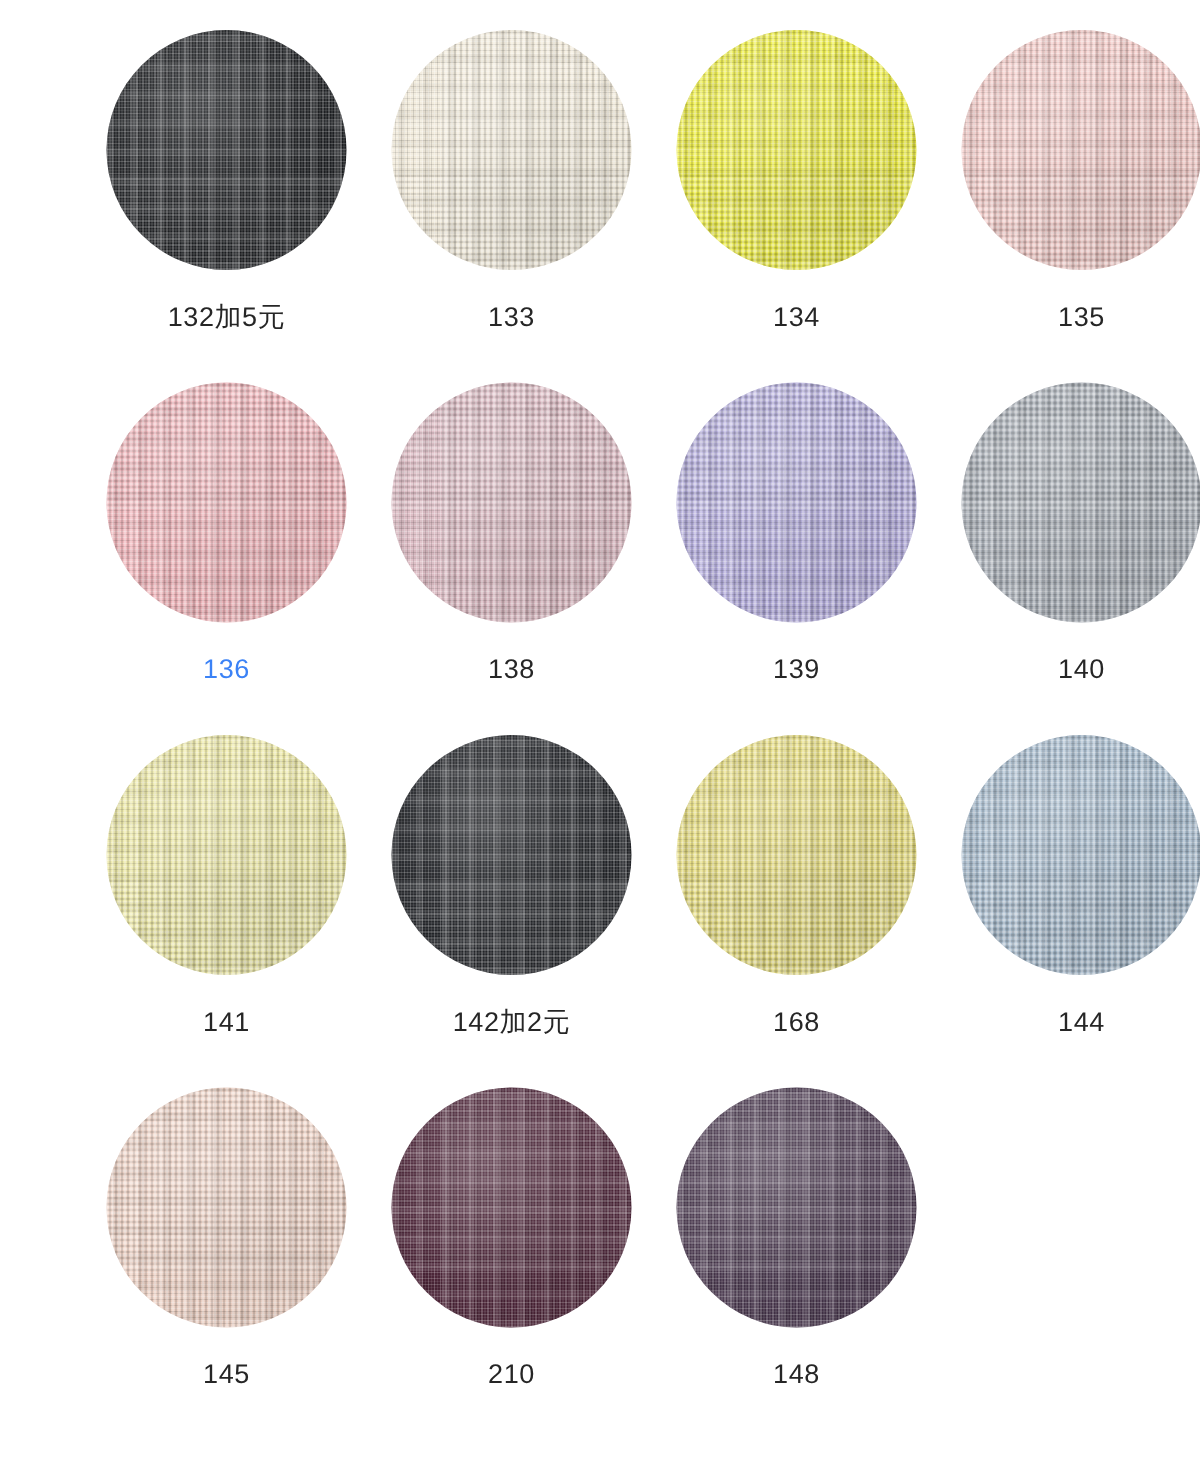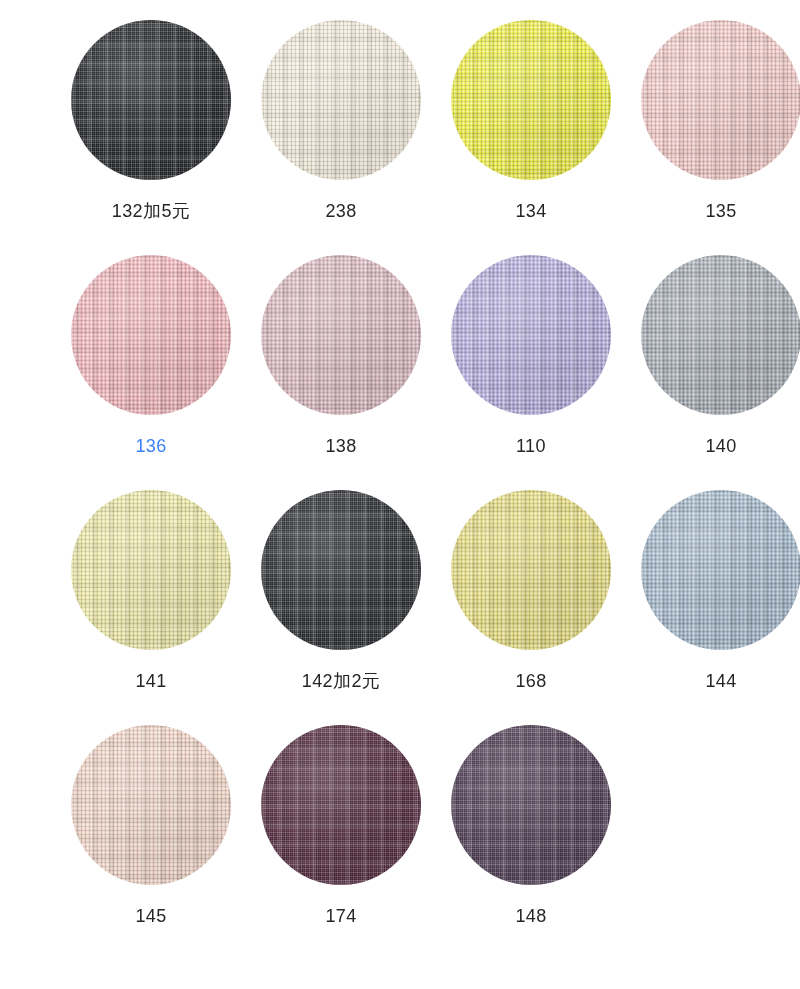--- a/index.html
+++ b/index.html
@@ -161,21 +161,21 @@
       <div class="swatch-label" style="color: rgb(38, 38, 38);">132加5元</div>
     </div>
     <div class="swatch-cell">
       <div class="swatch-disc-wrap">
         <div class="swatch-disc" style="background-color: rgb(242, 235, 219);">
           <div class="weave"></div>
           <div class="weave-coarse"></div>
           <div class="sheen"></div>
         </div>
       </div>
-      <div class="swatch-label" style="color: rgb(38, 38, 38);">238</div>
+      <div class="swatch-label" style="color: rgb(38, 38, 38);">133</div>
     </div>
     <div class="swatch-cell">
       <div class="swatch-disc-wrap">
         <div class="swatch-disc" style="background-color: rgb(238, 238, 74);">
           <div class="weave"></div>
           <div class="weave-coarse"></div>
           <div class="sheen"></div>
         </div>
       </div>
       <div class="swatch-label" style="color: rgb(38, 38, 38);">134</div>
@@ -211,21 +211,21 @@
       <div class="swatch-label" style="color: rgb(38, 38, 38);">138</div>
     </div>
     <div class="swatch-cell">
       <div class="swatch-disc-wrap">
         <div class="swatch-disc" style="background-color: rgb(183, 176, 223);">
           <div class="weave"></div>
           <div class="weave-coarse"></div>
           <div class="sheen"></div>
         </div>
       </div>
-      <div class="swatch-label" style="color: rgb(38, 38, 38);">110</div>
+      <div class="swatch-label" style="color: rgb(38, 38, 38);">139</div>
     </div>
     <div class="swatch-cell">
       <div class="swatch-disc-wrap">
         <div class="swatch-disc" style="background-color: rgb(170, 176, 184);">
           <div class="weave"></div>
           <div class="weave-coarse"></div>
           <div class="sheen"></div>
         </div>
       </div>
       <div class="swatch-label" style="color: rgb(38, 38, 38);">140</div>
@@ -281,21 +281,21 @@
       <div class="swatch-label" style="color: rgb(38, 38, 38);">145</div>
     </div>
     <div class="swatch-cell">
       <div class="swatch-disc-wrap">
         <div class="swatch-disc heather" style="background-color: rgb(74, 35, 54);">
           <div class="weave"></div>
           <div class="weave-coarse"></div>
           <div class="sheen"></div>
         </div>
       </div>
-      <div class="swatch-label" style="color: rgb(38, 38, 38);">174</div>
+      <div class="swatch-label" style="color: rgb(38, 38, 38);">210</div>
     </div>
     <div class="swatch-cell">
       <div class="swatch-disc-wrap">
         <div class="swatch-disc heather" style="background-color: rgb(68, 51, 73);">
           <div class="weave"></div>
           <div class="weave-coarse"></div>
           <div class="sheen"></div>
         </div>
       </div>
       <div class="swatch-label" style="color: rgb(38, 38, 38);">148</div>

